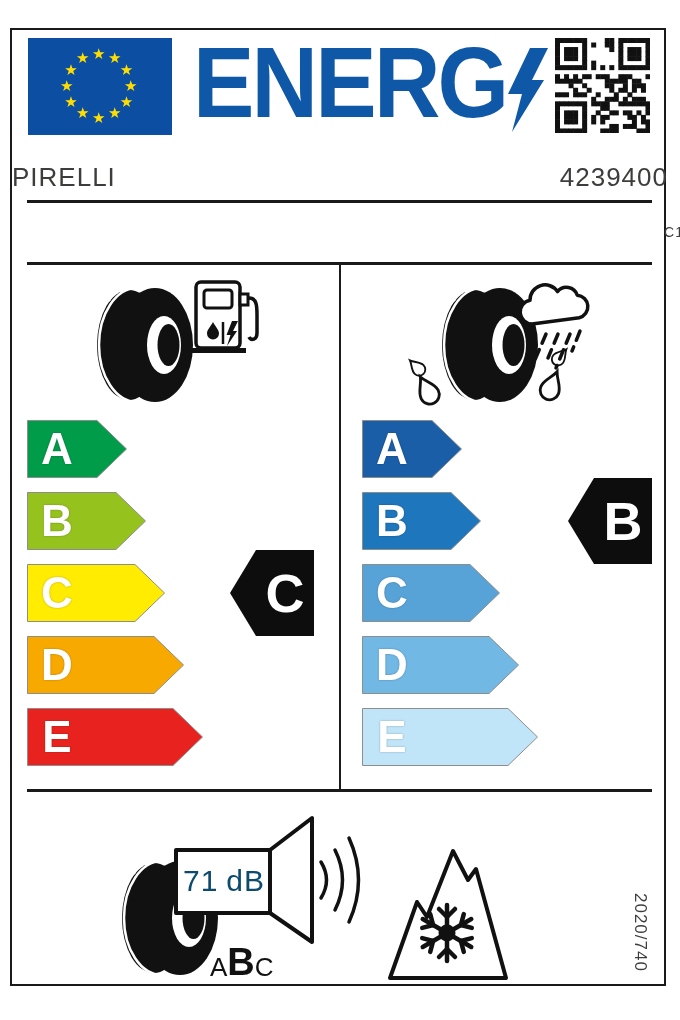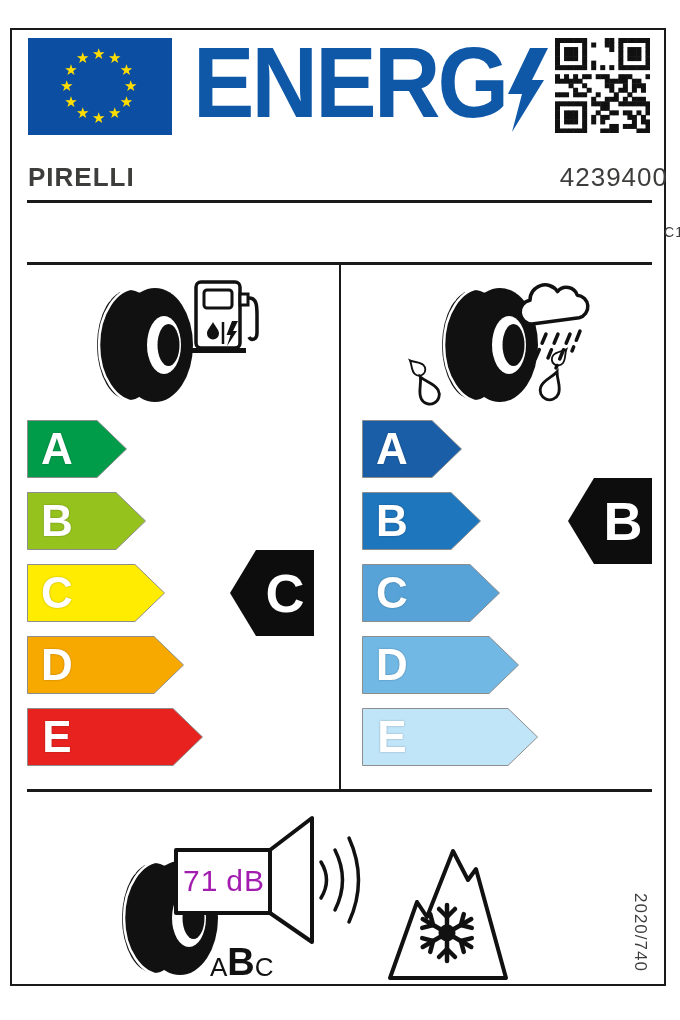--- a/index.html
+++ b/index.html
@@ -7,32 +7,32 @@
           font-family:"Liberation Sans",sans-serif;color:#3d3d3c;}
   .abs{position:absolute;}
   .frame{left:10px;top:28px;width:656px;height:958px;border:2px solid #1a1a1a;box-sizing:border-box;}
   .hline{height:3px;background:#1a1a1a;left:27px;width:625px;}
   .vline{width:2px;background:#1a1a1a;left:339px;top:264px;height:526px;}
   .eu-flag{left:28px;top:38px;width:144px;height:97px;background:#0b4ea2;}
   .eu-flag span{position:absolute;font-size:15px;color:#ffdd00;line-height:1;}
   .wordmark{left:193px;top:30px;height:105px;line-height:105px;font-size:100px;font-weight:bold;
             color:#0f58a8;letter-spacing:-3px;transform:scaleX(.92);transform-origin:left center;white-space:nowrap;}
   .qr{left:555px;top:38px;}
-  .brand{left:28px;top:162px;font-size:26px;letter-spacing:1px;font-weight:bold;}
+  .brand{left:12px;top:162px;font-size:26px;letter-spacing:1px;}
   .artnum{left:0;top:162px;width:652px;text-align:right;font-size:26px;letter-spacing:1px;padding-left:16px;}
   .size{left:28px;top:214px;font-size:34px;letter-spacing:1.5px;}
   .tclass{left:0;top:224px;width:652px;text-align:right;font-size:14px;letter-spacing:1px;margin-left:32px;}
   .arrow{height:58px;}
   .arrow .lt{position:absolute;left:10px;top:0;width:40px;text-align:center;line-height:58px;
              font-size:44px;font-weight:bold;color:#fff;text-shadow:0 0 2px rgba(0,0,0,.3);}
   .indic{height:86px;}
   .indic .lt{position:absolute;left:26px;top:0;right:0;text-align:center;line-height:86px;
              font-size:54px;font-weight:bold;color:#fff;}
   .db{left:183px;top:864px;width:82px;display:flex;justify-content:space-between;
-      font-size:30px;color:#a21caf;letter-spacing:1px;z-index:5;}
+      font-size:30px;color:#0c4a6e;letter-spacing:1px;z-index:5;}
   .abc{left:210px;top:936px;height:44px;display:flex;align-items:flex-end;color:#111;z-index:5;}
   .abc span{line-height:.95;}
   .abc .sm{font-size:26px;}
   .abc .bg{font-size:38px;font-weight:bold;}
   .reg{left:630px;top:893px;font-size:17px;letter-spacing:1px;writing-mode:vertical-rl;color:#3d3d3c;}
 </style>
 </head>
 <body>
 
 <div id="canvas">

